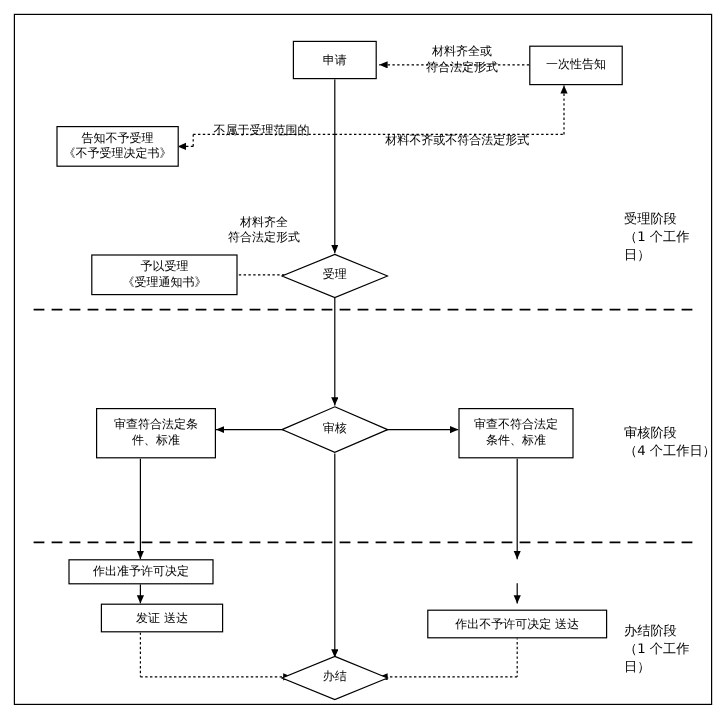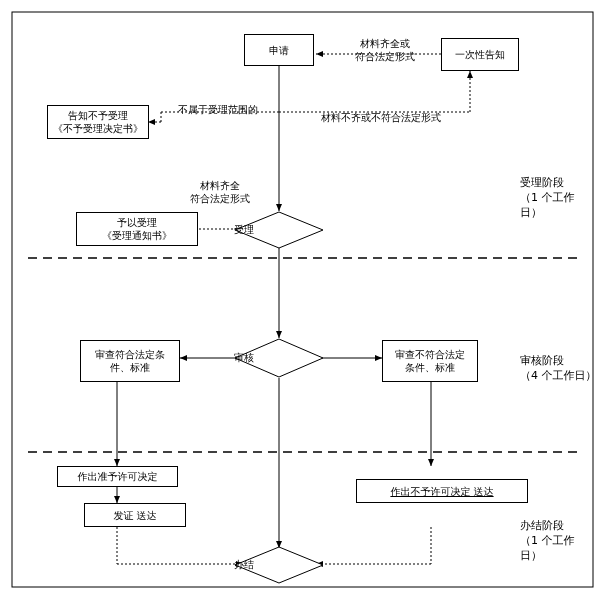--- a/index.html
+++ b/index.html
@@ -31,21 +31,21 @@
   }
   .diamond .shape{
     position:absolute;
     left:0;top:0;width:100%;height:100%;
   }
   .diamond .dlabel{
     position:absolute;
     left:0;top:50%;
     width:100%;
     transform:translateY(-50%);
-    text-align:left;
+    text-align:center;
     font-size:10px;
     line-height:12px;
   }
   .label{
     position:absolute;
     font-size:10px;
     line-height:13px;
     text-align:center;
     white-space:pre-line;
     color:#000;
@@ -144,21 +144,21 @@
 
   <div class="box" style="left:57px;top:466px;width:121px;height:21px;">
     <span>作出准予许可决定</span>
   </div>
 
   <div class="box" style="left:84px;top:503px;width:102px;height:24px;">
     <span>发证   送达</span>
   </div>
 
 
-  <div class="box" style="left:356px;top:479px;width:172px;height:24px;text-decoration:underline;">
+  <div class="box" style="left:356px;top:508px;width:150px;height:24px;">
     <span>作出不予许可决定   送达</span>
   </div>
 
   <div class="diamond" style="left:234px;top:211px;width:90px;height:38px;">
     <svg class="shape" viewBox="0 0 90 38" xmlns="http://www.w3.org/2000/svg">
       <polygon points="45,1 89,19 45,37 1,19" fill="#fff" stroke="#000" stroke-width="1"></polygon>
     </svg>
     <div class="dlabel">受理</div>
   </div>
 

